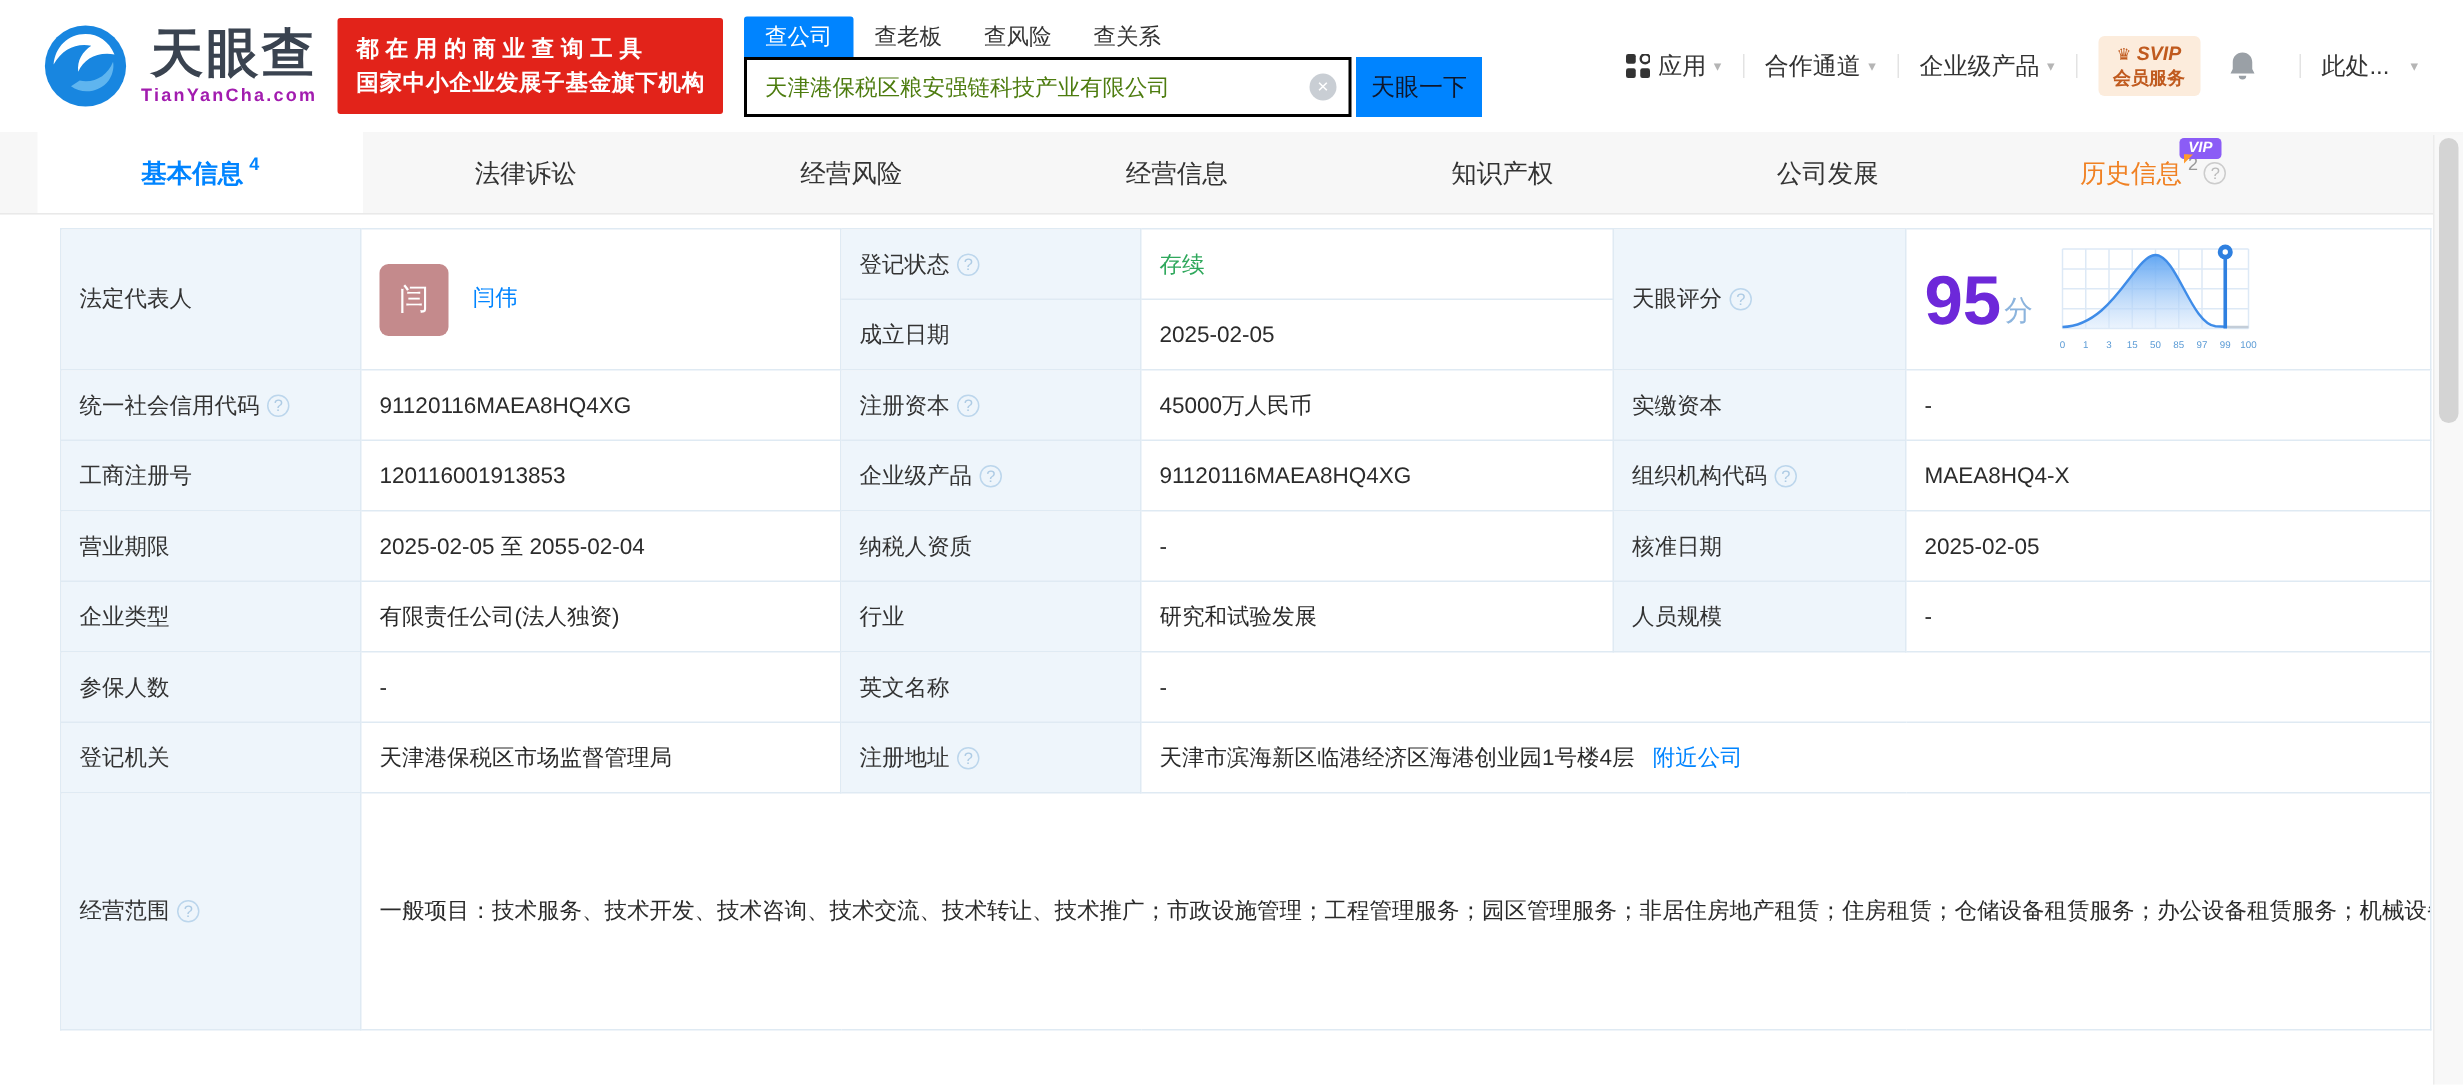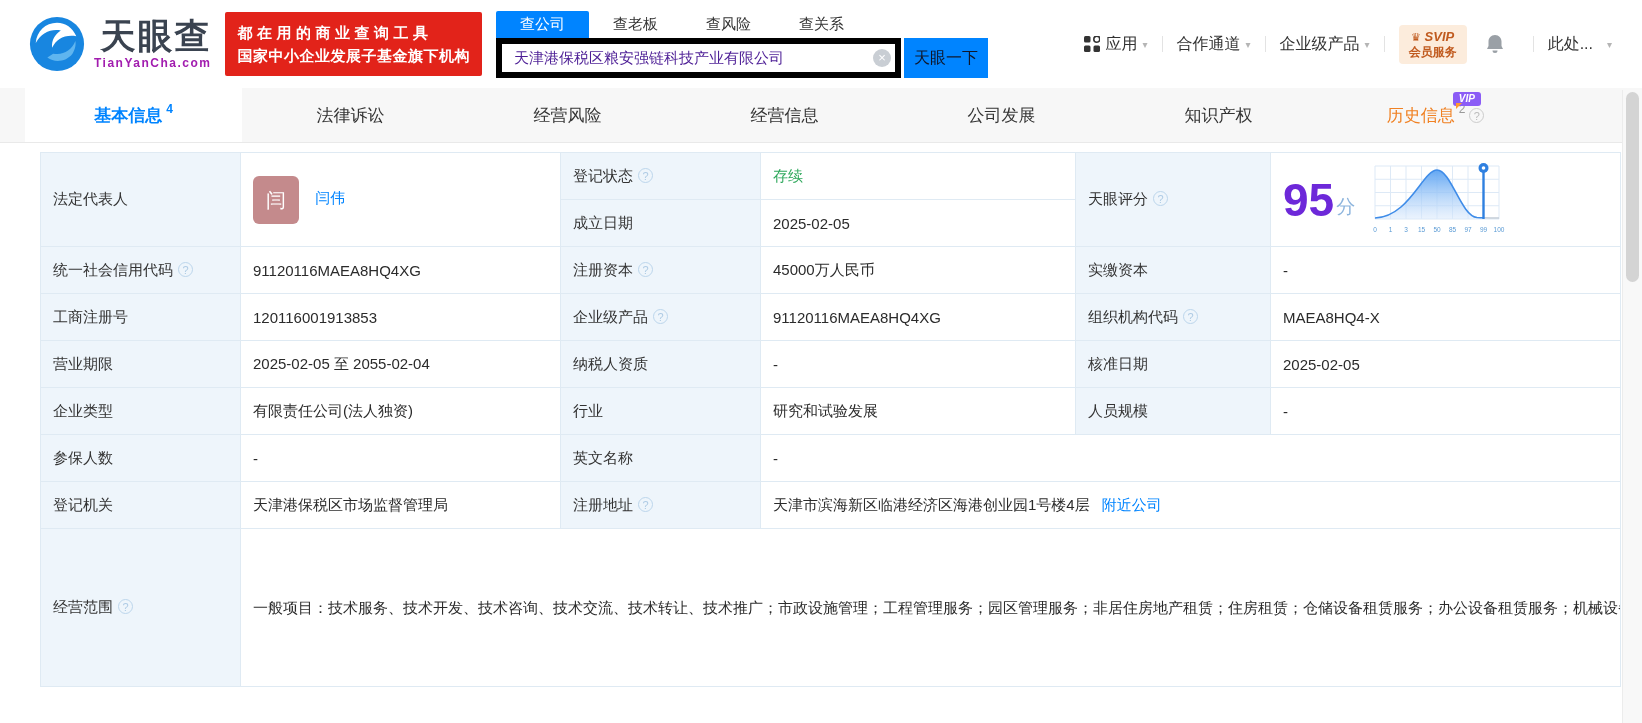--- a/index.html
+++ b/index.html
@@ -13,26 +13,26 @@
   .logo-text { margin-left:8px;text-align:right; }
   .logo-cn { font-size:35px; font-weight:bold; color:#3a4350; letter-spacing:2px; line-height:36px; }
   .logo-en { font-size:12px; font-weight:bold; color:#a21caf; letter-spacing:1.5px; margin-top:2px; }
   .slogan { margin-left:14px; background:#e2231a; color:#fff; padding:9px 12px; border-radius:2px;
     font-size:15px; font-weight:bold; line-height:23px; white-space:nowrap; }
   .slogan .l1 { letter-spacing:4.5px; }
   .slogan .l2 { letter-spacing:0.5px; }
 
   .search-block { margin-left:14px; width:492px; }
   .search-tabs { display:flex; align-items:flex-end; height:28px; }
-  .search-tab { font-size:15px; color:#333; padding:4px 24px; cursor:pointer;margin-top:44px; }
+  .search-tab { font-size:15px; color:#333; padding:4px 14px; cursor:pointer;margin-top:44px; }
   .search-tab.active { background:#0084ff; color:#fff; border-radius:2px 2px 0 0; }
   .search-bar { display:flex; height:40px; }
   .search-input-wrap { position:relative; flex:1; }
-  .search-input { width:100%; height:100%; border:6px solid #000000; outline:none; font-size:15px;
-    color:#4c1d95; padding:0 34px 0 12px; font-family:inherit; }
+  .search-input { width:100%; height:100%; border:2px solid #000000; outline:none; font-size:15px;
+    color:#4d7c0f; padding:0 34px 0 12px; font-family:inherit; }
   .clear-btn { position:absolute; right:10px; top:11px; width:18px; height:18px; border-radius:50%;
     background:#c9ced4; color:#fff; font-size:13px; line-height:18px; text-align:center; cursor:pointer; }
   .search-btn { width:84px; margin-left:3px; background:#0084ff; color:#0f172a; border:none; font-size:16px;
     cursor:pointer; font-family:inherit; }
 
   .header-right { margin-left:auto; margin-right:30px; display:flex; align-items:center; font-size:16px; color:#333; }
   .hr-item { display:flex; align-items:center; cursor:pointer; white-space:nowrap; }
   .caret { font-size:10px; color:#b5b5b5; margin-left:5px; }
   .hr-sep { width:1px; height:16px; background:#e3e3e3; margin:0 14px; }
   .grid-icon { width:16px; height:16px; margin-right:6px; }
@@ -169,24 +169,24 @@
   <div class="tab">
     <span>法律诉讼</span>
   </div>
   <div class="tab">
     <span>经营风险</span>
   </div>
   <div class="tab">
     <span>经营信息</span>
   </div>
   <div class="tab">
+    <span>知识产权</span>
+  </div>
+  <div class="tab">
     <span>公司发展</span>
-  </div>
-  <div class="tab">
-    <span>知识产权</span>
   </div>
   <div class="tab orange">
     <span class="vip-tag">VIP</span>
     <span>历史信息</span>
     <span class="cnt gray">2</span>
     <span class="tab-help">?</span>
   </div>
 </div>
 
 <div class="content">

